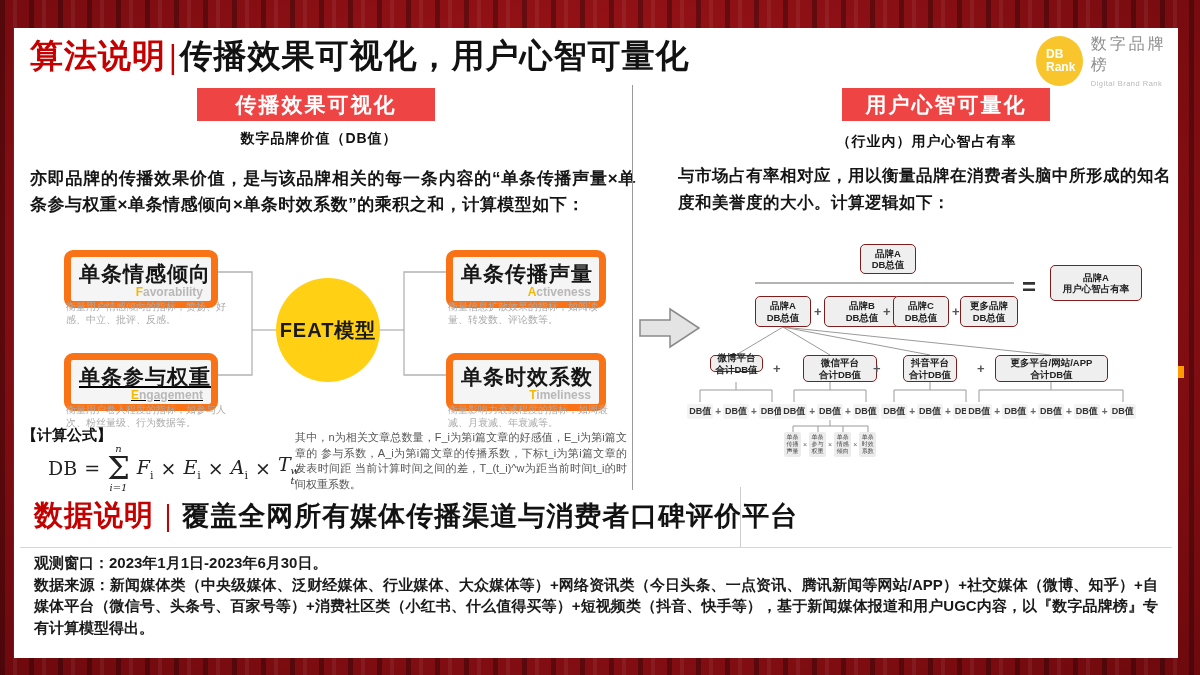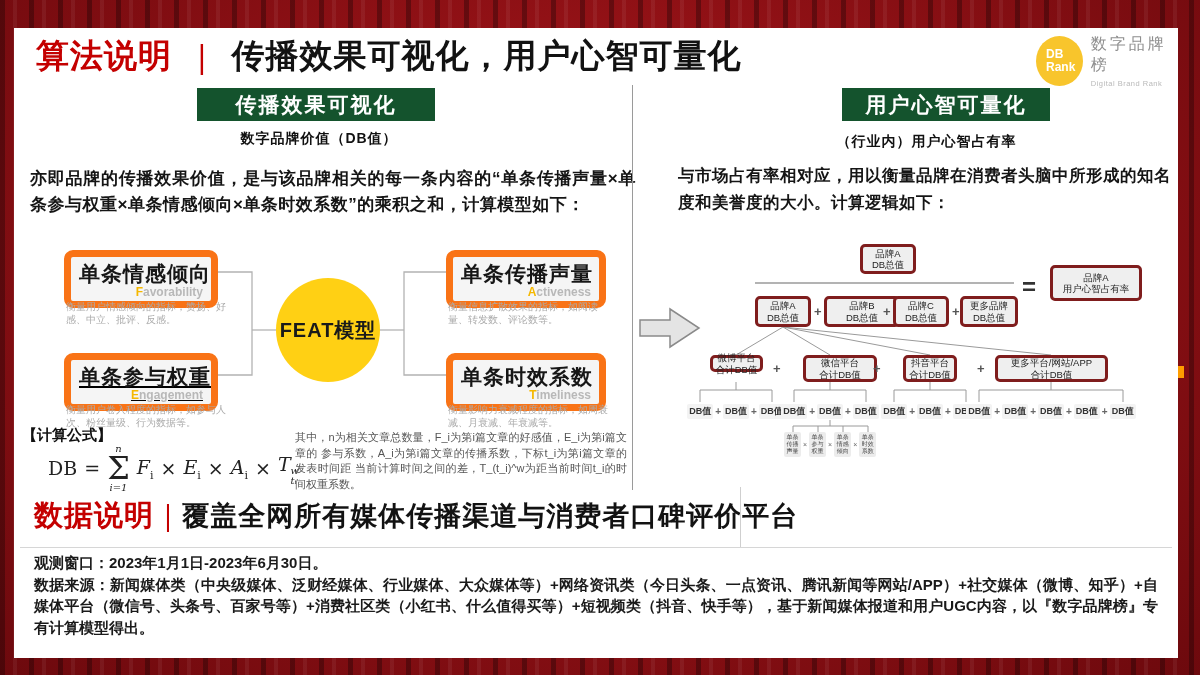--- a/index.html
+++ b/index.html
@@ -6,33 +6,33 @@
   body{width:1200px;height:675px;overflow:hidden;font-family:"Liberation Sans","DejaVu Sans",sans-serif;background:#8f0b11;}
   .stage{position:relative;width:1200px;height:675px;}
   .curtain{position:absolute;inset:0;background-color:#9c0d13;
     background-image:
       repeating-linear-gradient(90deg, rgba(0,0,0,.30) 0 5px, rgba(0,0,0,0) 5px 13px, rgba(255,255,255,.06) 13px 17px, rgba(0,0,0,0) 17px 29px),
       radial-gradient(ellipse at 50% 40%, rgba(255,70,70,.18), rgba(0,0,0,.30));}
   .accent-tab{position:absolute;left:1168px;top:366px;width:16px;height:12px;background:#ff9d00;}
   .panel{position:absolute;left:14px;top:28px;width:1164px;height:630px;background:#ffffff;}
 
   
-  .hdr{position:absolute;left:22px;top:6px;display:flex;align-items:center;gap:25px;white-space:nowrap;}
+  .hdr{position:absolute;left:16px;top:6px;display:flex;align-items:center;gap:2px;white-space:nowrap;}
   .hdr-label{font-size:33px;font-weight:bold;color:#c40000;letter-spacing:1px;}
   .hdr-sep{font-size:34px;font-weight:bold;color:#c40000;transform:scaleX(.55);}
   .hdr-title{font-size:33px;font-weight:bold;color:#121212;letter-spacing:1px;}
 
   
   .logo{position:absolute;left:1022px;top:6px;display:flex;align-items:center;gap:8px;}
   .logo-circle{width:50px;height:50px;border-radius:50%;background:#f8c52c;color:#fff;display:flex;flex-direction:column;justify-content:center;padding-left:10px;box-sizing:border-box;font-weight:bold;font-size:12px;line-height:13px;}
   .logo-cn{font-size:16px;color:#8f8f8f;letter-spacing:3px;}
   .logo-en{font-size:7.5px;color:#b9b9b9;margin-top:3px;letter-spacing:.5px;}
 
   
-  .badge{position:absolute;height:33px;background:#14532d;color:#fff;font-size:21px;font-weight:bold;display:flex;align-items:center;justify-content:center;letter-spacing:2px;}
+  .badge{position:absolute;height:33px;background:#ef4444;color:#fff;font-size:21px;font-weight:bold;display:flex;align-items:center;justify-content:center;letter-spacing:2px;}
   .subtitle{position:absolute;font-size:14px;font-weight:bold;color:#111;text-align:center;letter-spacing:1px;}
 
   .para-left{position:absolute;left:16px;top:138px;width:606px;font-size:17px;font-weight:bold;color:#151515;line-height:26px;text-align:justify;letter-spacing:.5px;}
   .para-right{position:absolute;left:664px;top:134px;width:502px;font-size:16.5px;font-weight:bold;color:#151515;line-height:27px;letter-spacing:.5px;}
 
   
   .feat-box{position:absolute;background:#f5f5f5;border:7px solid #f97316;border-radius:9px;padding:3px 8px 2px 8px;box-sizing:border-box;}
   .feat-title{font-size:21px;font-weight:bold;color:#161616;letter-spacing:1px;white-space:nowrap;}
   .feat-en{font-size:12px;font-weight:bold;color:#b8b8b8;text-align:right;margin-top:-3px;}
   .en-first{color:#f5b800;}
@@ -47,21 +47,21 @@
   .sigma-wrap .bnd{font-size:10px;font-style:italic;}
   .sigma{font-size:32px;line-height:.9;}
   .formula sub{font-size:11px;}
   .stack{display:inline-flex;flex-direction:column;font-size:10px;line-height:10px;font-style:italic;transform:translateY(3px);}
   .note{position:absolute;left:281px;top:402px;width:332px;font-size:11px;color:#555;line-height:15.5px;text-align:justify;}
 
   
   .divider{position:absolute;left:618px;top:57px;width:1px;height:405px;background:#9a9a9a;}
 
   
-  .tbox{position:absolute;background:#efefef;border:3px solid #7f1d1d;border-radius:5px;display:flex;flex-direction:column;align-items:center;justify-content:center;font-size:9.5px;font-weight:normal;color:#222;line-height:11.5px;text-align:center;box-sizing:border-box;}
+  .tbox{position:absolute;background:#efefef;border:1px solid #7f1d1d;border-radius:5px;display:flex;flex-direction:column;align-items:center;justify-content:center;font-size:9.5px;font-weight:bold;color:#222;line-height:11.5px;text-align:center;box-sizing:border-box;}
   .plus{position:absolute;font-size:13px;font-weight:bold;color:#555;}
   .equals{position:absolute;left:1008px;top:245px;font-size:24px;font-weight:bold;color:#333;}
   .db-row{position:absolute;display:flex;align-items:center;justify-content:center;gap:2px;font-weight:bold;}
   .db-item{font-size:9px;color:#333;background:#f3f3f3;border-radius:2px;padding:1px 2px;}
   .db-plus{font-size:10px;color:#666;}
   .factors{position:absolute;left:770px;top:404px;display:flex;align-items:center;gap:2px;}
   .fbox{width:17px;background:#ececec;border-radius:2px;font-size:6px;line-height:7px;color:#444;text-align:center;padding:2px 0;}
   .fmul{font-size:7px;color:#666;}
 
   

